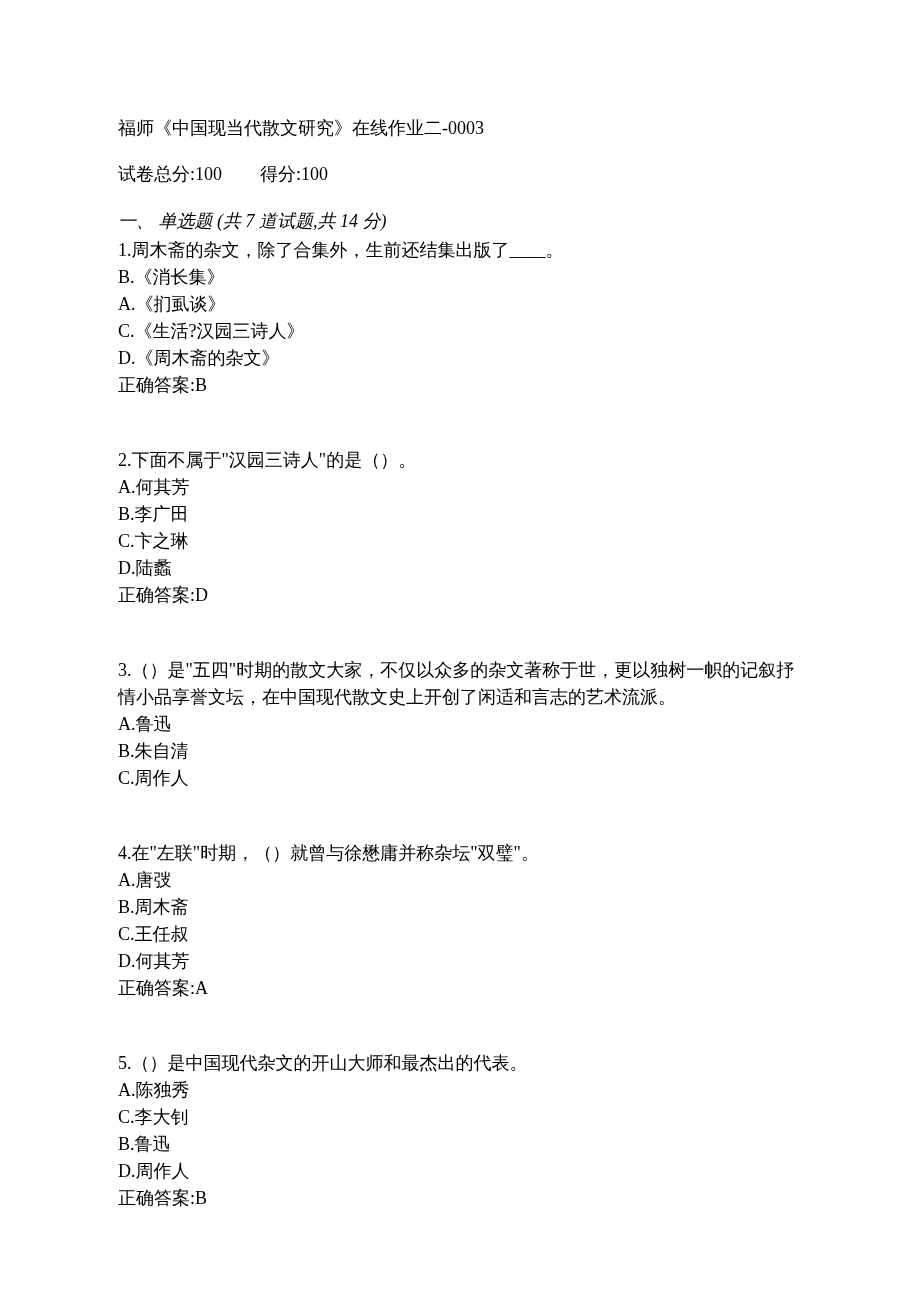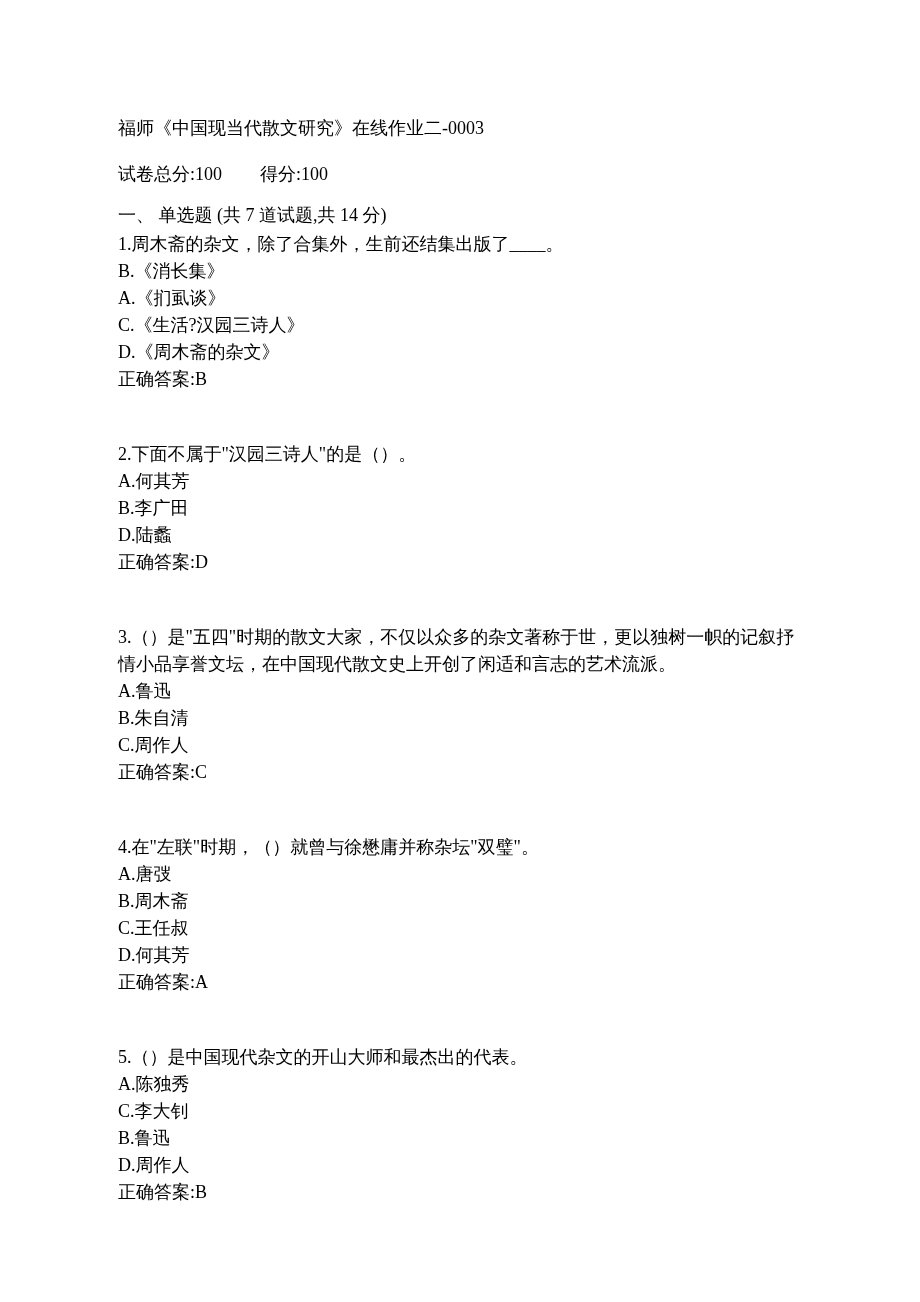--- a/index.html
+++ b/index.html
@@ -7,23 +7,23 @@
       width: 920px;
       min-height: 1302px;
       background: #fff;
       font-family: "SimSun", "宋体", serif;
       font-size: 18px;
       line-height: 1.5;
       color: #000;
       padding: 115px 118px 60px 118px;
     }
     .header-line { margin-bottom: 19px; }
-    .score-line { margin-bottom: 14px; }
+    .score-line { margin-bottom: 20px; }
     .score-line .gap { display: inline-block; width: 38px; }
-    .section-title { margin-bottom: 2px; }
+    .section-title { margin-bottom: 2px; font-style: italic; }
     .q-text { }
     .option { }
     .answer { }
     .block { margin-bottom: 48px; }
     .block:last-child { margin-bottom: 8px; }
   </style>
 </head>
 <body>
 
 <div class="header-line">福师《中国现当代散文研究》在线作业二-0003</div>
@@ -38,30 +38,30 @@
   <div class="option">A.《扪虱谈》</div>
   <div class="option">C.《生活?汉园三诗人》</div>
   <div class="option">D.《周木斋的杂文》</div>
   <div class="answer">正确答案:B</div>
 </div>
 
 <div class="block">
   <div class="q-text">2.下面不属于"汉园三诗人"的是（）。</div>
   <div class="option">A.何其芳</div>
   <div class="option">B.李广田</div>
+  <div class="option">C.卞之琳</div>
   <div class="option">D.陆蠡</div>
   <div class="answer">正确答案:D</div>
 </div>
 
 <div class="block">
   <div class="q-text">3.（）是"五四"时期的散文大家，不仅以众多的杂文著称于世，更以独树一帜的记叙抒情小品享誉文坛，在中国现代散文史上开创了闲适和言志的艺术流派。</div>
   <div class="option">A.鲁迅</div>
   <div class="option">B.朱自清</div>
   <div class="option">C.周作人</div>
-  <div class="answer">正确答案:C</div>
 </div>
 
 <div class="block">
   <div class="q-text">4.在"左联"时期，（）就曾与徐懋庸并称杂坛"双璧"。</div>
   <div class="option">A.唐弢</div>
   <div class="option">B.周木斋</div>
   <div class="option">C.王任叔</div>
   <div class="option">D.何其芳</div>
   <div class="answer">正确答案:A</div>
 </div>

